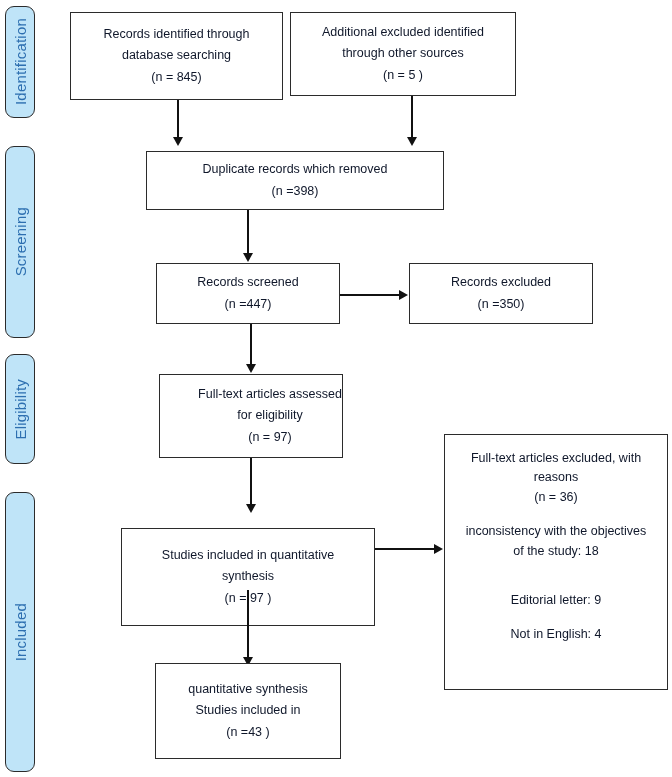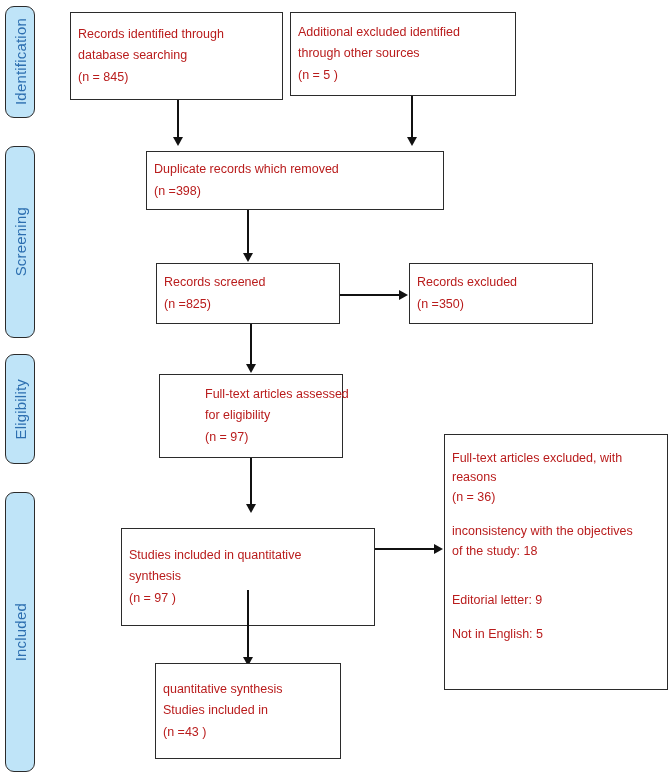--- a/index.html
+++ b/index.html
@@ -30,27 +30,27 @@
   }
 
   
   .node{
     position:absolute;
     box-sizing:border-box;
     background:#ffffff;
     border:1.5px solid #2b2b2b;
     display:flex;
     flex-direction:column;
-    align-items:flex-start;
+    align-items:center;
     justify-content:center;
     text-align:center;
     padding:4px 7px;
     font-size:12.5px;
     line-height:1.72;
-    color:#b91c1c;
+    color:#0f172a;
   }
   .node .ln{display:block;white-space:nowrap;}
   .node.reasons{
     justify-content:flex-start;
     padding-top:14px;
     line-height:1.55;
   }
   .node.reasons .ln{margin-bottom:0;}
   .node.reasons .gap{height:15px;}
 
@@ -121,21 +121,21 @@
   <div class="node" style="left:146px;top:151px;width:298px;height:59px;">
     <span class="ln">Duplicate records which removed</span>
     <span class="ln">(n =398)</span>
   </div>
 
   <div class="conn vline" style="left:247px;top:210px;width:2px;height:44px;"></div>
   <div class="arrow-down" style="left:242.5px;top:253px;"></div>
 
   <div class="node" style="left:156px;top:263px;width:184px;height:61px;">
     <span class="ln">Records screened</span>
-    <span class="ln">(n =825)</span>
+    <span class="ln">(n =447)</span>
   </div>
 
   <div class="node" style="left:409px;top:263px;width:184px;height:61px;">
     <span class="ln">Records excluded</span>
     <span class="ln">(n =350)</span>
   </div>
 
   <div class="conn hline" style="left:340px;top:294px;width:60px;height:2px;"></div>
   <div class="arrow-right" style="left:399px;top:290px;"></div>
 
@@ -161,21 +161,21 @@
     <span class="ln">Full-text articles excluded, with</span>
     <span class="ln">reasons</span>
     <span class="ln">(n = 36)</span>
     <span class="gap"></span>
     <span class="ln">inconsistency with the objectives</span>
     <span class="ln">of the study: 18</span>
     <span class="gap"></span>
     <span class="gap"></span>
     <span class="ln">Editorial letter: 9</span>
     <span class="gap"></span>
-    <span class="ln">Not in English: 5</span>
+    <span class="ln">Not in English: 4</span>
   </div>
 
   <div class="conn hline" style="left:375px;top:548px;width:60px;height:2px;"></div>
   <div class="arrow-right" style="left:434px;top:544px;"></div>
 
   <div class="conn vline" style="left:247px;top:590px;width:2px;height:68px;"></div>
   <div class="arrow-down" style="left:242.5px;top:657px;"></div>
 
   <div class="node" style="left:155px;top:663px;width:186px;height:96px;">
     <span class="ln">quantitative synthesis</span>

